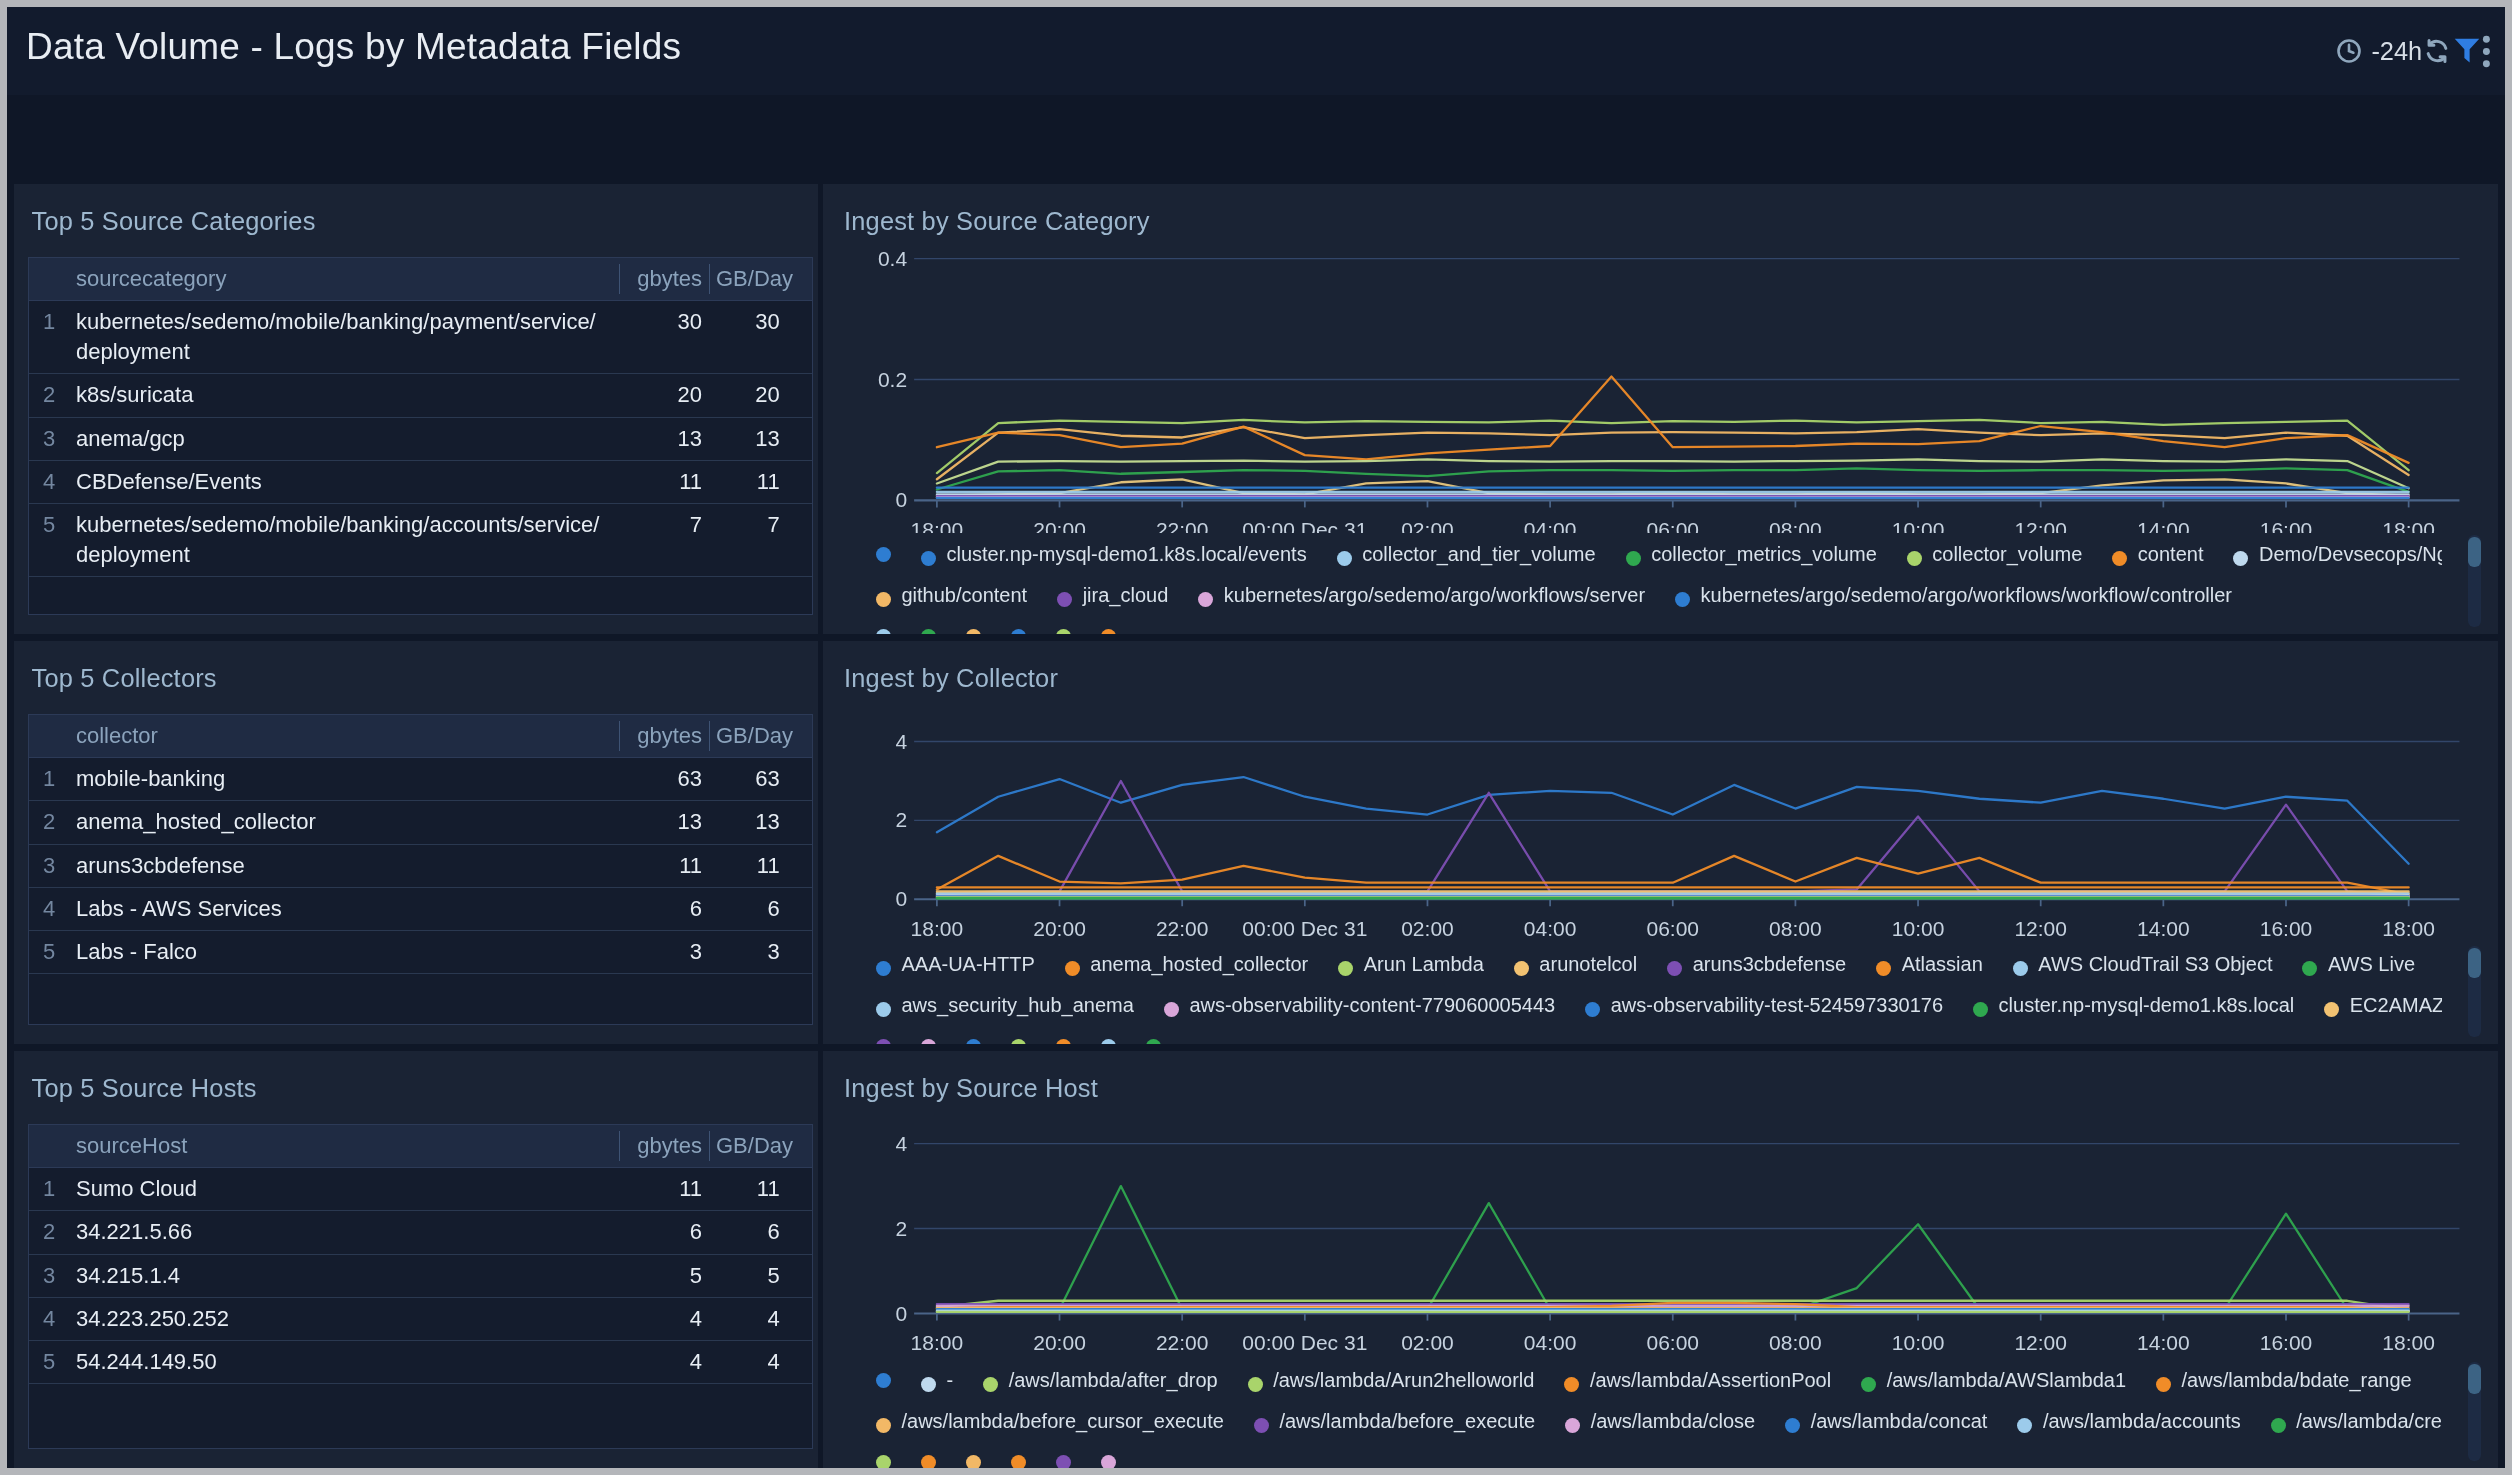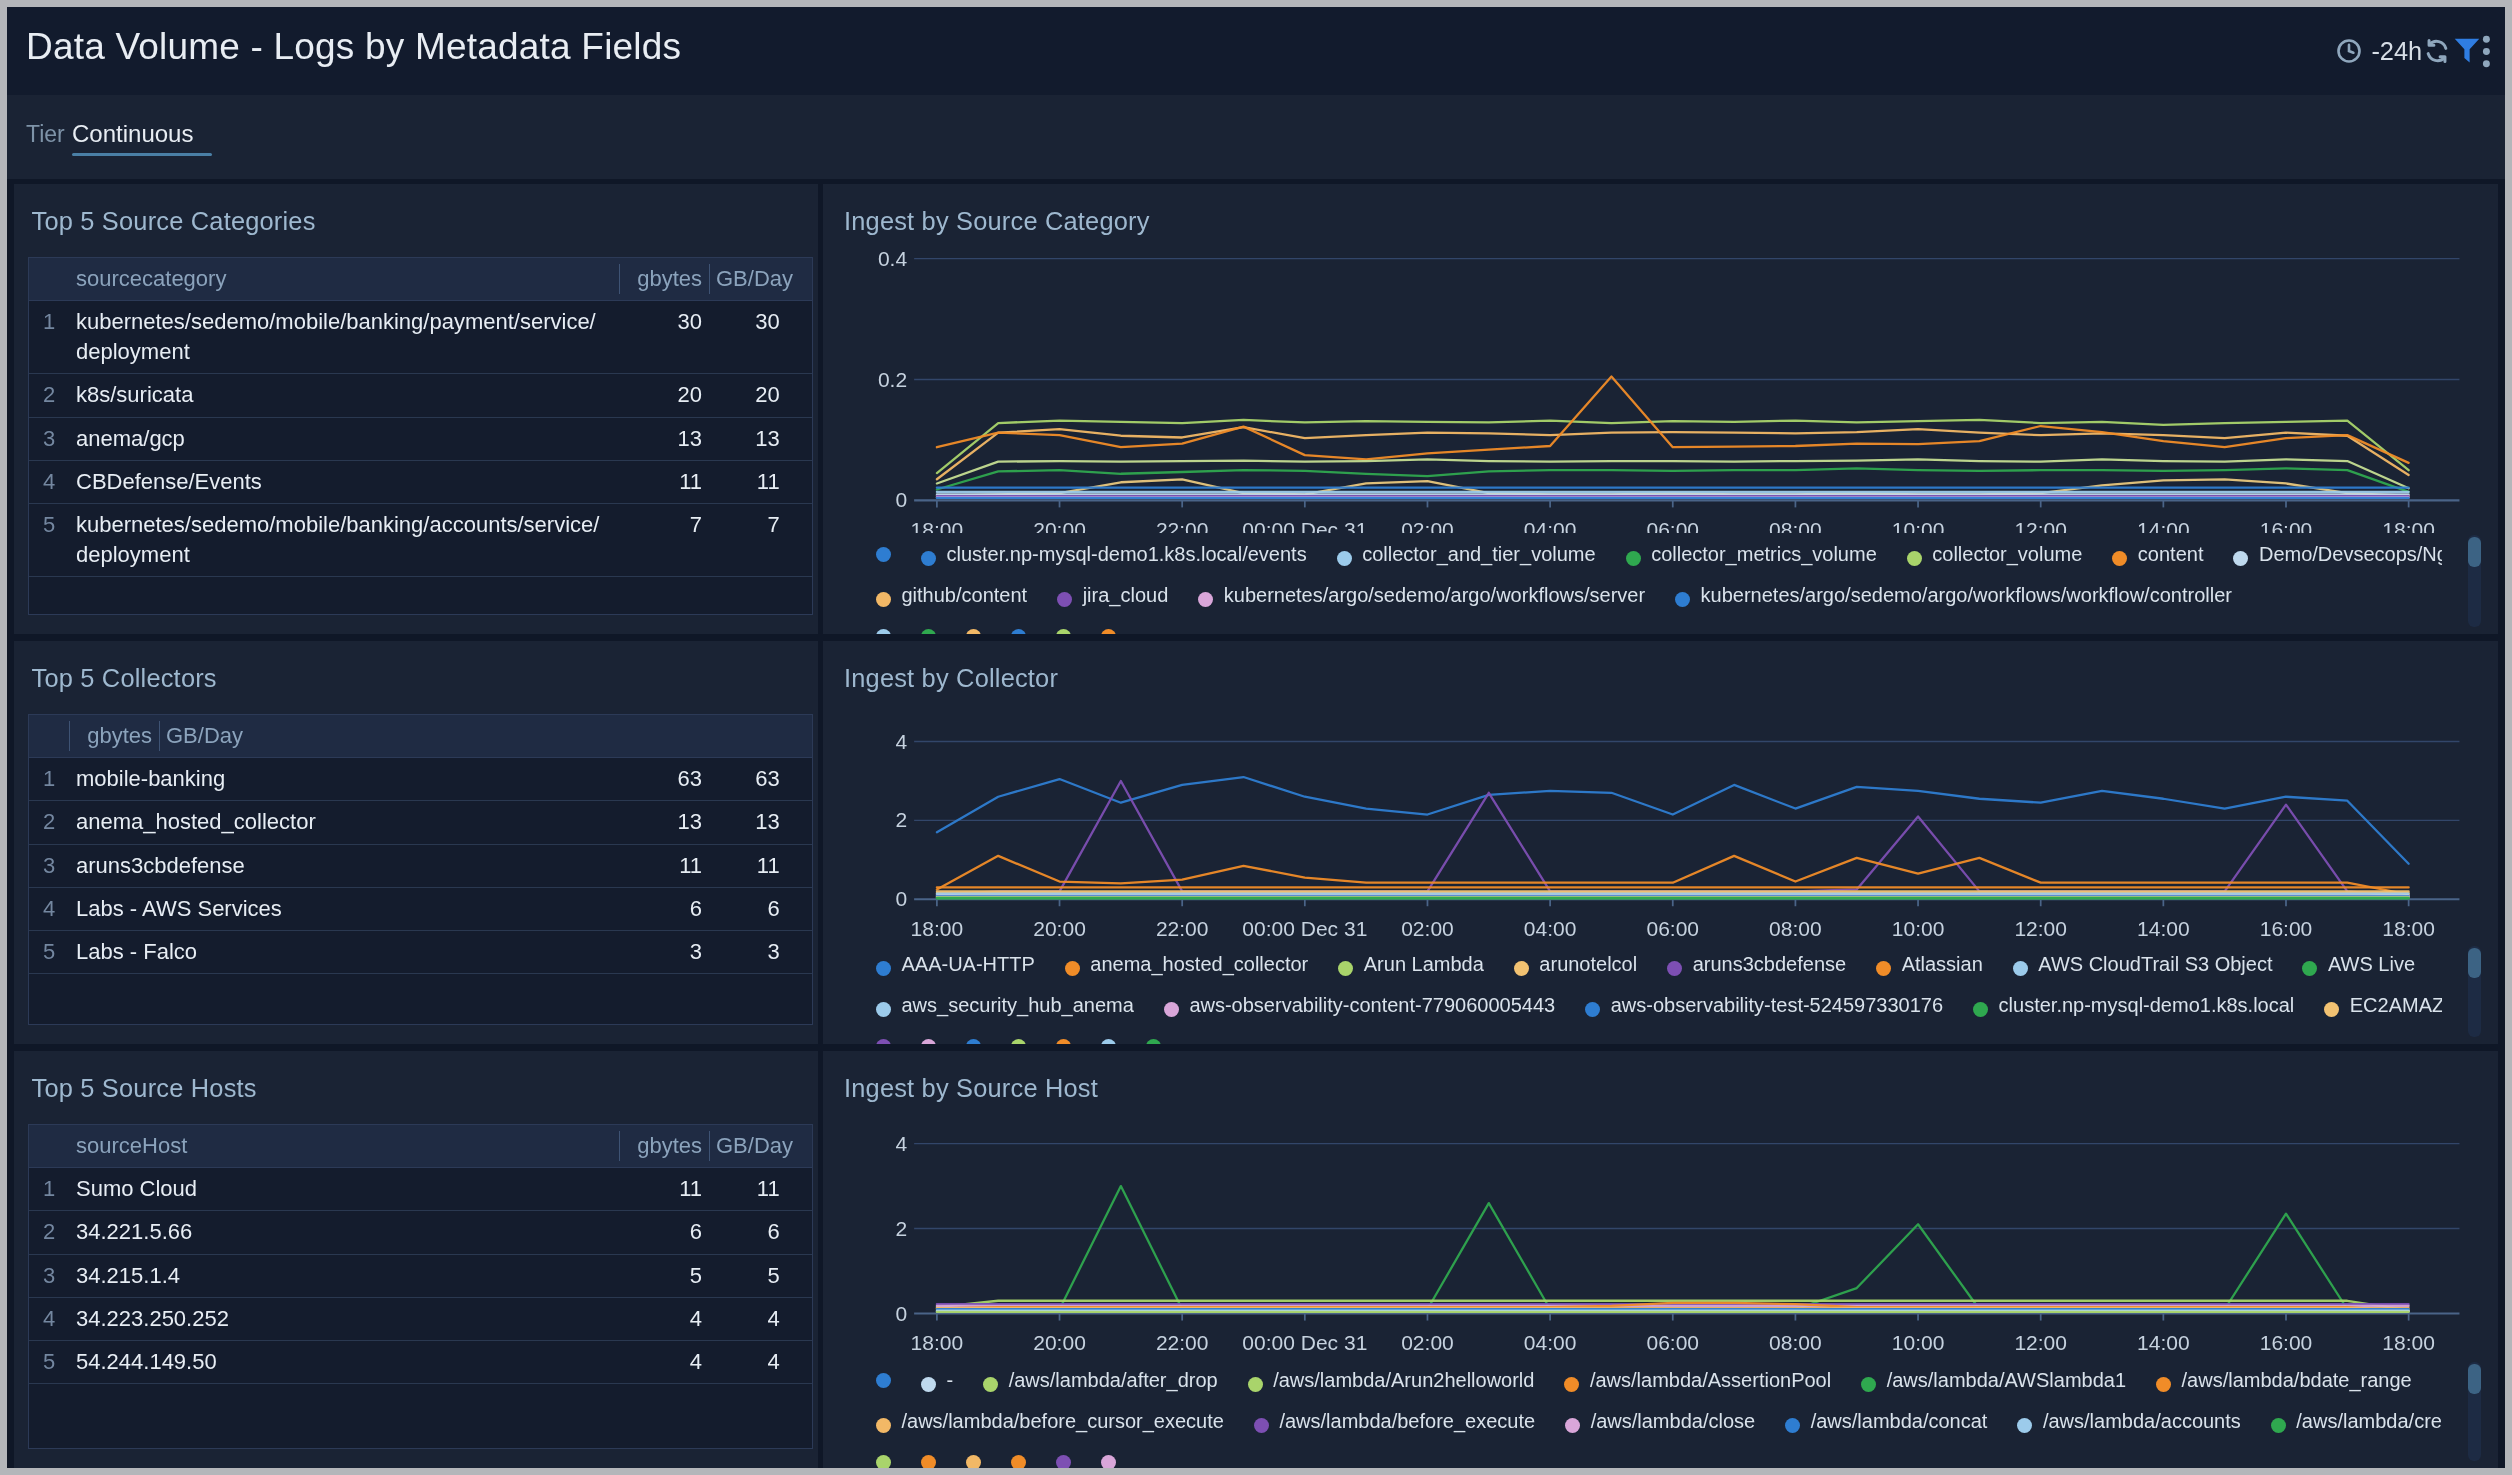--- a/index.html
+++ b/index.html
@@ -122,25 +122,20 @@
             <svg width="8.8" height="33" viewBox="0 0 10 38">
               <circle cx="5" cy="5" r="4" fill="#8fa7bd"></circle>
               <circle cx="5" cy="19" r="4" fill="#8fa7bd"></circle>
               <circle cx="5" cy="33" r="4" fill="#8fa7bd"></circle>
             </svg>
           </span>
         </button>
       </div>
     </div>
 
-    <div class="filterbar">
-      <span class="tier-label">Tier</span>
-      <span class="tier-value">Continuous</span>
-      <div class="tier-underline"></div>
-    </div>
 
     <div class="panel table-panel p-tl">
       <div class="ptitle">Top 5 Source Categories</div>
       <div class="dtable">
           <div class="trow thead">
             <div class="tc c-rank"></div>
             <div class="tc c-name">sourcecategory</div>
             <div class="tc c-num1">gbytes</div>
             <div class="tc c-num2">GB/Day</div>
           </div>
@@ -175,20 +170,21 @@
             <div class="tc c-num2">7</div>
           </div>
           <div class="trow tfill"></div>
         </div>
     </div>
     <div class="panel table-panel p-ml">
       <div class="ptitle">Top 5 Collectors</div>
       <div class="dtable">
           <div class="trow thead">
             <div class="tc c-rank"></div>
+            <div class="tc c-name">collector</div>
             <div class="tc c-num1">gbytes</div>
             <div class="tc c-num2">GB/Day</div>
           </div>
           <div class="trow">
             <div class="tc c-rank">1</div>
             <div class="tc c-name">mobile-banking</div>
             <div class="tc c-num1">63</div>
             <div class="tc c-num2">63</div>
           </div>
           <div class="trow">

